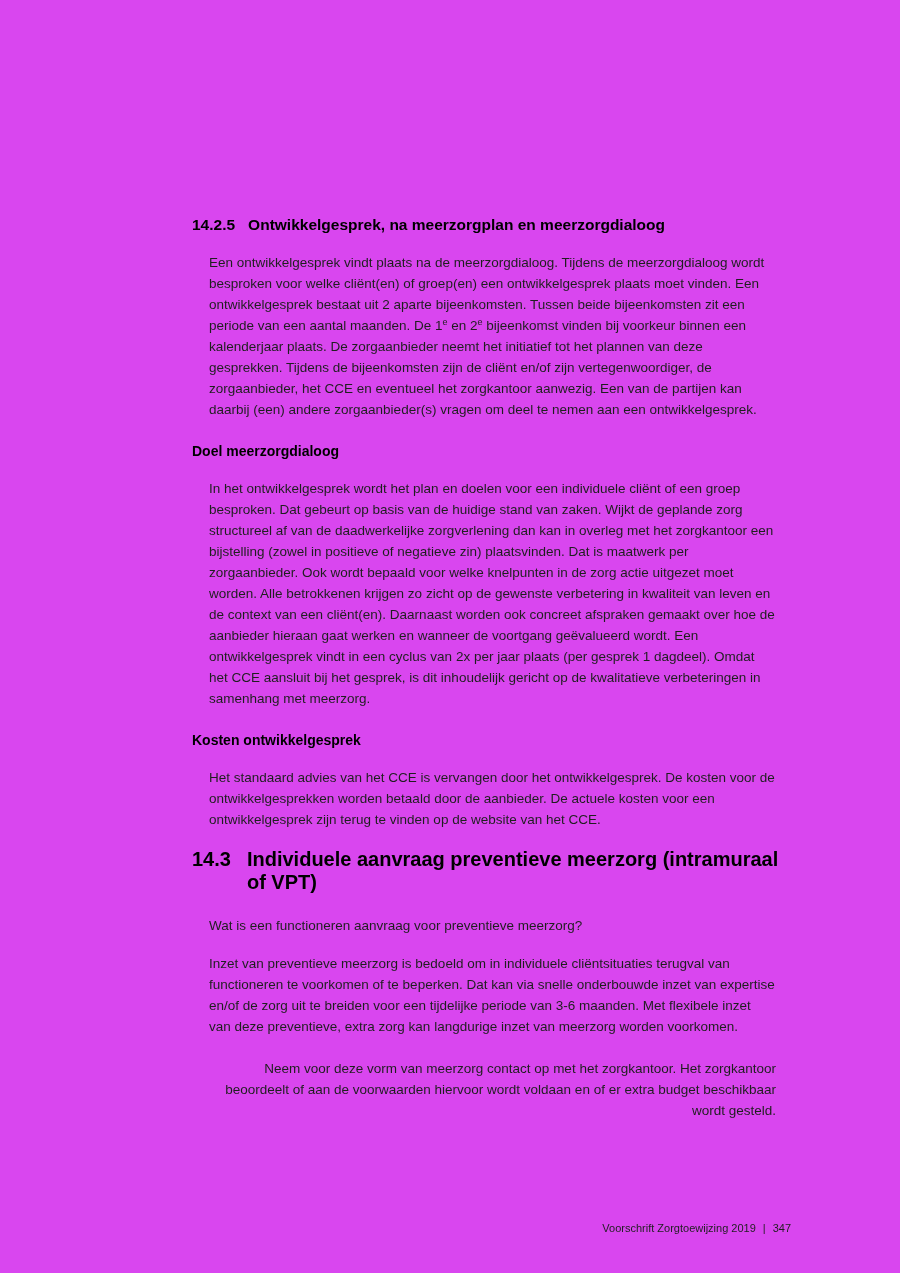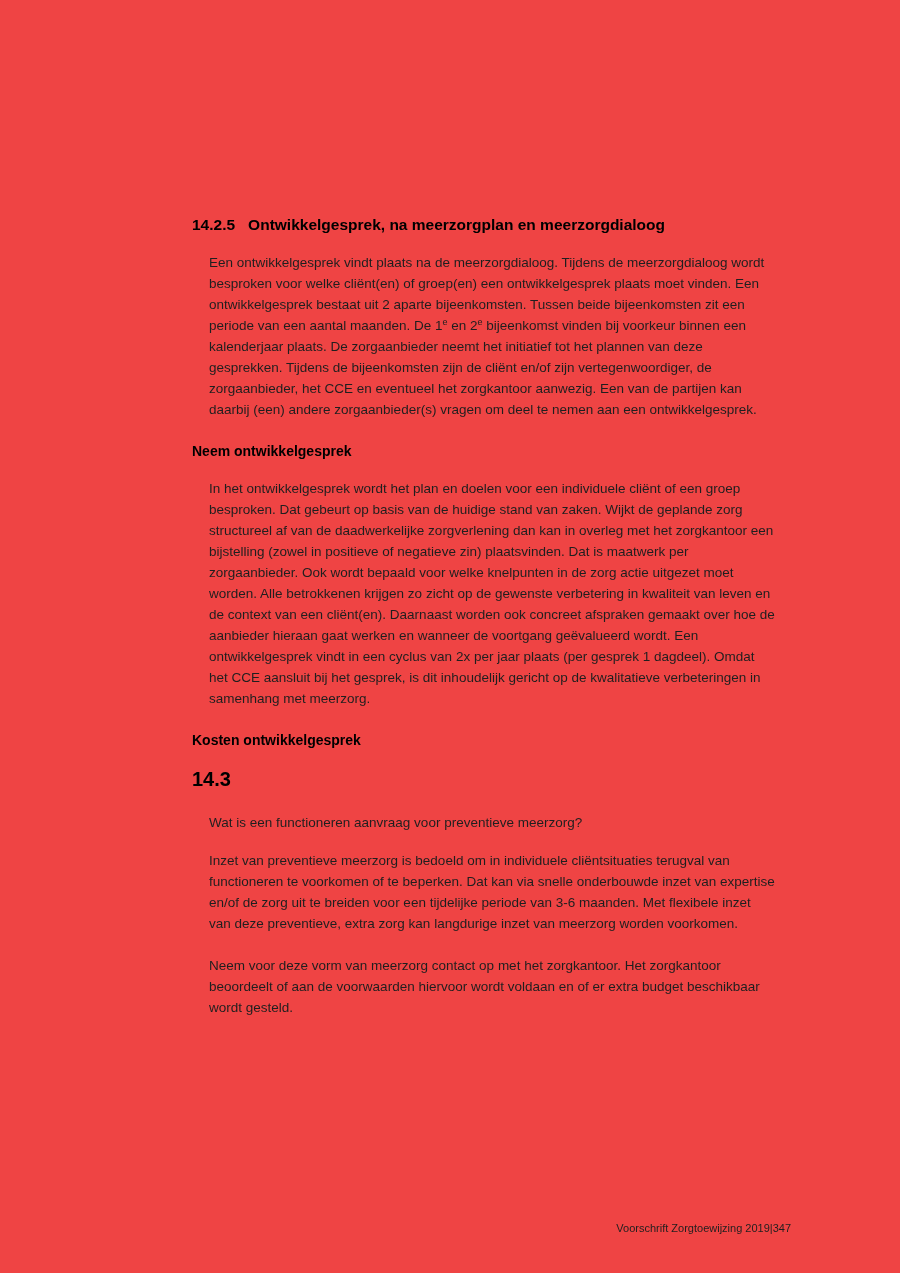--- a/index.html
+++ b/index.html
@@ -4,21 +4,21 @@
 <style>
   html, body {
     margin: 0;
     padding: 0;
     background: #ffffff;
   }
   .page {
     position: relative;
     width: 900px;
     height: 1273px;
-    background: #ef4444;
+    background: #d946ef;
     font-family: "Liberation Sans", sans-serif;
     color: #1f1f1f;
     overflow: hidden;
   }
   .content {
     position: absolute;
     left: 192px;
     top: 215px;
     width: 601px;
   }
@@ -48,57 +48,60 @@
     font-size: 14px;
     line-height: 19px;
     margin: 22px 0 3px 0;
   }
   p {
     font-size: 13.5px;
     line-height: 21px;
     margin: 17px;
     text-align: left;
   }
-  p.spaced-before { margin-top: 21px; }
+  p.spaced-before { margin-top: 21px; text-align: right; }
   sup {
     font-size: 9px;
     line-height: 0;
     vertical-align: super;
   }
   .footer {
     position: absolute;
     top: 1221px;
     right: 109px;
     font-size: 11px;
     line-height: 14px;
     color: #1f1f1f;
     display: flex;
     align-items: baseline;
+    gap: 7px;
   }
 </style>
 </head>
 <body>
 
 <div class="page">
   <div class="content">
 
     <div class="h-sub">
       <span class="sec-num">14.2.5</span>
       <span>Ontwikkelgesprek, na meerzorgplan en meerzorgdialoog</span>
     </div>
 
     <p><span>Een ontwikkelgesprek vindt plaats na de meerzorgdialoog. Tijdens de meerzorgdialoog wordt besproken voor welke cliënt(en) of groep(en) een ontwikkelgesprek plaats moet vinden. Een ontwikkelgesprek bestaat uit 2 aparte bijeenkomsten. Tussen beide bijeenkomsten zit een periode van een aantal maanden. De 1</span><sup>e</sup><span> en 2</span><sup>e</sup><span> bijeenkomst vinden bij voorkeur binnen een kalenderjaar plaats. De zorgaanbieder neemt het initiatief tot het plannen van deze gesprekken. Tijdens de bijeenkomsten zijn de cliënt en/of zijn vertegenwoordiger, de zorgaanbieder, het CCE en eventueel het zorgkantoor aanwezig. Een van de partijen kan daarbij (een) andere zorgaanbieder(s) vragen om deel te nemen aan een ontwikkelgesprek.</span></p>
 
-    <div class="h4">Neem ontwikkelgesprek</div>
+    <div class="h4">Doel meerzorgdialoog</div>
     <p>In het ontwikkelgesprek wordt het plan en doelen voor een individuele cliënt of een groep besproken. Dat gebeurt op basis van de huidige stand van zaken. Wijkt de geplande zorg structureel af van de daadwerkelijke zorgverlening dan kan in overleg met het zorgkantoor een bijstelling (zowel in positieve of negatieve zin) plaatsvinden. Dat is maatwerk per zorgaanbieder. Ook wordt bepaald voor welke knelpunten in de zorg actie uitgezet moet worden. Alle betrokkenen krijgen zo zicht op de gewenste verbetering in kwaliteit van leven en de context van een cliënt(en). Daarnaast worden ook concreet afspraken gemaakt over hoe de aanbieder hieraan gaat werken en wanneer de voortgang geëvalueerd wordt. Een ontwikkelgesprek vindt in een cyclus van 2x per jaar plaats (per gesprek 1 dagdeel). Omdat het CCE aansluit bij het gesprek, is dit inhoudelijk gericht op de kwalitatieve verbeteringen in samenhang met meerzorg.</p>
 
     <div class="h4">Kosten ontwikkelgesprek</div>
+    <p>Het standaard advies van het CCE is vervangen door het ontwikkelgesprek. De kosten voor de ontwikkelgesprekken worden betaald door de aanbieder. De actuele kosten voor een ontwikkelgesprek zijn terug te vinden op de website van het CCE.</p>
 
     <div class="h-main">
       <span class="sec-num">14.3</span>
+      <span>Individuele aanvraag preventieve meerzorg (intramuraal of VPT)</span>
     </div>
 
     <p>Wat is een functioneren aanvraag voor preventieve meerzorg?</p>
     <p>Inzet van preventieve meerzorg is bedoeld om in individuele cliëntsituaties terugval van functioneren te voorkomen of te beperken. Dat kan via snelle onderbouwde inzet van expertise en/of de zorg uit te breiden voor een tijdelijke periode van 3-6 maanden. Met flexibele inzet van deze preventieve, extra zorg kan langdurige inzet van meerzorg worden voorkomen.</p>
 
     <p class="spaced-before">Neem voor deze vorm van meerzorg contact op met het zorgkantoor. Het zorgkantoor beoordeelt of aan de voorwaarden hiervoor wordt voldaan en of er extra budget beschikbaar wordt gesteld.</p>
 
   </div>
 
   <div class="footer">

